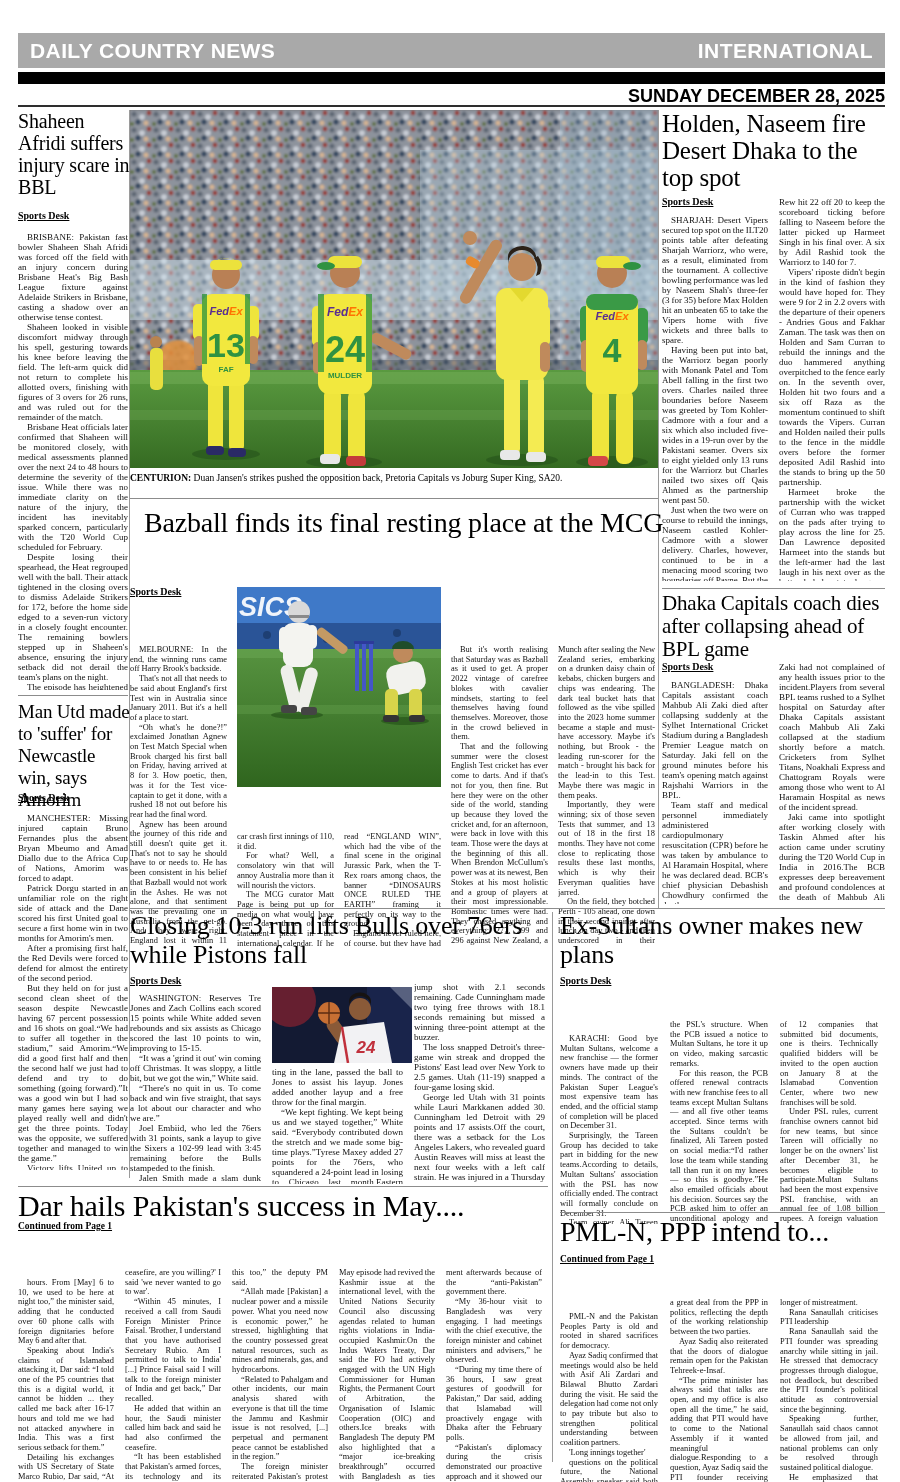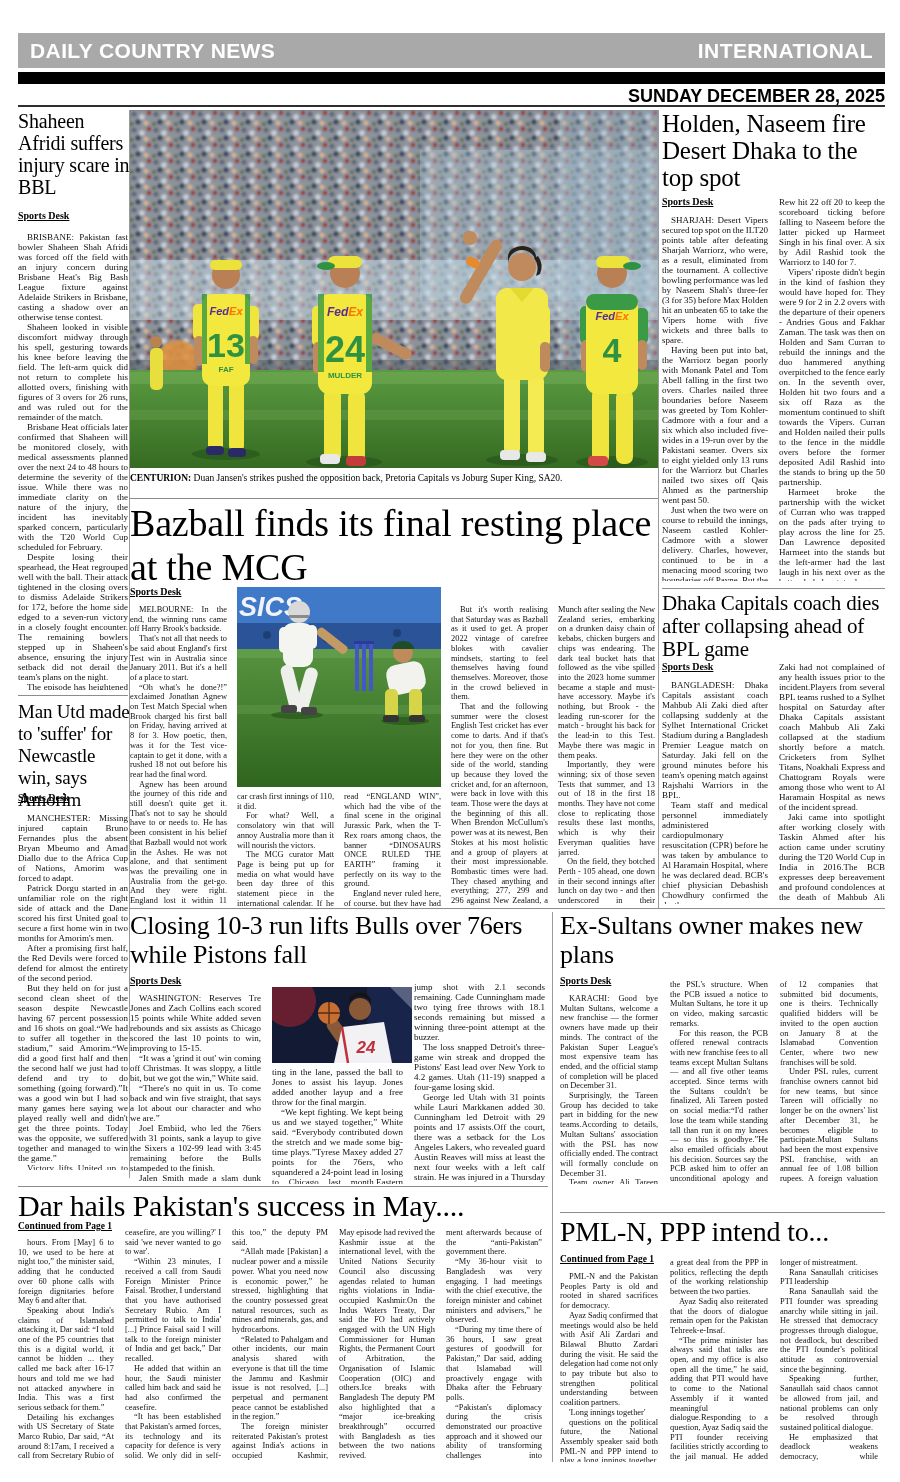--- a/index.html
+++ b/index.html
@@ -12,21 +12,21 @@
   .dateline{position:absolute;left:18px;top:86px;width:867px;text-align:right;
         font-family:"Liberation Sans",sans-serif;font-weight:700;font-size:18px;color:#000;}
   .rule{position:absolute;background:#2e2e2e;}
   .vrule{position:absolute;width:1px;background:#9a9a9a;}
   .hrule{position:absolute;height:1px;background:#8c8c8c;}
   .hl{position:absolute;margin:0;font-family:"Liberation Serif",serif;font-weight:400;color:#000;letter-spacing:-.2px;}
   .byline{position:absolute;font-weight:700;text-decoration:underline;font-size:10px;color:#000;}
   .contline{position:absolute;font-weight:700;text-decoration:underline;font-size:9.5px;color:#000;}
   .col{position:absolute;overflow:hidden;}
   .b9{font-size:9px;line-height:10px;}
-  .b84{font-size:8.4px;line-height:9.7px;}
+  .b84{font-size:8.4px;line-height:9.7px;margin-top:40px;}
   .para{margin:0;text-indent:9px;text-align:justify;word-spacing:-.3px;}
   .cont .para:first-child{text-indent:0;}
   .caption{position:absolute;font-size:9.5px;line-height:11px;color:#000;}
   .photo{position:absolute;overflow:hidden;background:#777;}
   svg{display:block;}
 </style>
 </head>
 <body>
 
 <div class="page">
@@ -179,21 +179,21 @@
         <text x="482" y="210" text-anchor="middle" font-family="Liberation Sans,sans-serif" font-weight="700" font-style="italic" font-size="11"><tspan fill="#5a2d91">Fed</tspan><tspan fill="#ff7300">Ex</tspan></text>
         <text x="482" y="252" text-anchor="middle" font-family="Liberation Sans,sans-serif" font-weight="700" font-size="34" fill="#2f9242">4</text>
       </g>
     </svg>
   </div>
   <div class="caption" style="left:130px;top:473px;width:528px">
     <b>CENTURION:</b><span> Duan Jansen's strikes pushed the opposition back, Pretoria Capitals vs Joburg Super King, SA20.</span>
   </div>
   <div class="hrule" style="left:130px;top:498px;width:528px"></div>
 
-  <h1 class="hl" style="left:130px;top:501px;width:528px;font-size:38px;line-height:44px">Bazball finds its final resting place at the MCG</h1>
+  <h1 class="hl" style="left:144px;top:501px;width:528px;font-size:28px;line-height:44px">Bazball finds its final resting place at the MCG</h1>
   <div class="byline" style="left:130px;top:586px">Sports Desk</div>
   <div class="col b84" style="left:130px;top:605px;width:97px;height:301px">
       <p class="para">MELBOURNE: In the end, the winning runs came off Harry Brook's backside.</p>
       <p class="para">That's not all that needs to be said about England's first Test win in Australia since January 2011. But it's a hell of a place to start.</p>
       <p class="para">“Oh what's he done?!” exclaimed Jonathan Agnew on Test Match Special when Brook charged his first ball on Friday, having arrived at 8 for 3. How poetic, then, was it for the Test vice-captain to get it done, with a rushed 18 not out before his rear had the final word.</p>
       <p class="para">Agnew has been around the journey of this ride and still doesn't quite get it. That's not to say he should have to or needs to. He has been consistent in his belief that Bazball would not work in the Ashes. He was not alone, and that sentiment was the prevailing one in Australia from the get-go. And they were right. England lost it within 11 days.</p>
     </div>
 
   <div class="photo" style="left:237px;top:587px;width:204px;height:200px">
     <svg width="204" height="200" viewBox="0 0 204 200">
@@ -323,21 +323,21 @@
         <text x="94" y="66" text-anchor="middle" font-family="Liberation Sans,sans-serif" font-weight="700" font-style="italic" font-size="17" fill="#c0303c">24</text>
       </g>
     </svg>
   </div>
   <div class="col b9 cont" style="left:272px;top:1067px;width:131px;height:117px">
       <p class="para">ting in the lane, passed the ball to Jones to assist his layup. Jones added another layup and a free throw for the final margin.</p>
       <p class="para">“We kept fighting. We kept being us and we stayed together,” White said. “Everybody contributed down the stretch and we made some big-time plays.”Tyrese Maxey added 27 points for the 76ers, who squandered a 24-point lead in losing to Chicago last month.Eastern Conference leader Detroit was upset 131-129 at Utah where Keyonte George sank the winning</p>
     </div>
   <div class="col b9 cont" style="left:414px;top:982px;width:131px;height:202px">
       <p class="para">jump shot with 2.1 seconds remaining. Cade Cunningham made two tying free throws with 18.1 seconds remaining but missed a winning three-point attempt at the buzzer.</p>
-      <p class="para">The loss snapped Detroit's three-game win streak and dropped the Pistons' East lead over New York to 4.2 games. Utah (11-19) snapped a four-game losing skid.</p>
+      <p class="para">The loss snapped Detroit's three-game win streak and dropped the Pistons' East lead over New York to 2.5 games. Utah (11-19) snapped a four-game losing skid.</p>
       <p class="para">George led Utah with 31 points while Lauri Markkanen added 30. Cunningham led Detroit with 29 points and 17 assists.Off the court, there was a setback for the Los Angeles Lakers, who revealed guard Austin Reaves will miss at least the next four weeks with a left calf strain. He was injured in a Thursday loss to Houston.At Indianapolis, Boston's Jaylen Brown scored 30 points while Payton Pritchard added 29 points and nine rebounds to lead the Celtics in a 140-122 victory over Indiana.</p>
     </div>
 
   <h2 class="hl" style="left:560px;top:911px;width:315px;font-size:26px;line-height:29px">Ex-Sultans owner makes new plans</h2>
   <div class="byline" style="left:560px;top:975px">Sports Desk</div>
   <div class="col b84" style="left:560px;top:994px;width:98px;height:190px">
       <p class="para">KARACHI: Good bye Multan Sultans, welcome a new franchise — the former owners have made up their minds. The contract of the Pakistan Super League's most expensive team has ended, and the official stamp of completion will be placed on December 31.</p>
       <p class="para">Surprisingly, the Tareen Group has decided to take part in bidding for the new teams.According to details, Multan Sultans' association with the PSL has now officially ended. The contract will formally conclude on December 31.</p>
       <p class="para">Team owner Ali Tareen had been criticizing league management and a PCB official for quite some time. Through podcasts and social media, he questioned</p>
     </div>
@@ -353,21 +353,21 @@
   <div class="hrule" style="left:18px;top:1186px;width:530px"></div>
   <h1 class="hl" style="left:18px;top:1189px;width:530px;font-size:30px;line-height:34px">Dar hails Pakistan's success in May....</h1>
   <div class="contline" style="left:18px;top:1221px;transform:translateY(0)">Continued from Page 1</div>
   <div class="col b84" style="left:18px;top:1238px;width:96px;height:224px">
       <p class="para">hours. From [May] 6 to 10, we used to be here at night too,” the minister said, adding that he conducted over 60 phone calls with foreign dignitaries before May 6 and after that.</p>
       <p class="para">Speaking about India's claims of Islamabad attacking it, Dar said: “I told one of the P5 countries that this is a digital world, it cannot be hidden ... they called me back after 16-17 hours and told me we had not attacked anywhere in India. This was a first serious setback for them.”</p>
       <p class="para">Detailing his exchanges with US Secretary of State Marco Rubio, Dar said, “At around 8:17am, I received a call from Secretary Rubio of USA that 'India is ready to</p>
     </div>
   <div class="col b84 cont" style="left:125px;top:1228px;width:96px;height:234px">
       <p class="para">ceasefire, are you willing?' I said 'we never wanted to go to war'.</p>
-      <p class="para">“Within 23 minutes, I received a call from Saudi Foreign Minister Prince Faisal. 'Brother, I understand that you have authorised Secretary Rubio. Am I permitted to talk to India' [...] Prince Faisal said I will talk to the foreign minister of India and get back,” Dar recalled.</p>
+      <p class="para">“Within 45 minutes, I received a call from Saudi Foreign Minister Prince Faisal. 'Brother, I understand that you have authorised Secretary Rubio. Am I permitted to talk to India' [...] Prince Faisal said I will talk to the foreign minister of India and get back,” Dar recalled.</p>
       <p class="para">He added that within an hour, the Saudi minister called him back and said he had also confirmed the ceasefire.</p>
       <p class="para">“It has been established that Pakistan's armed forces, its technology and its capacity for defence is very solid. We only did in self-defence according to what was done to us; otherwise, it could have been much greater than</p>
     </div>
   <div class="col b84 cont" style="left:232px;top:1228px;width:96px;height:234px">
       <p class="para">this too,” the deputy PM said.</p>
       <p class="para">“Allah made [Pakistan] a nuclear power and a missile power. What you need now is economic power,” he stressed, highlighting that the country possessed great natural resources, such as mines and minerals, gas, and hydrocarbons.</p>
       <p class="para">“Related to Pahalgam and other incidents, our main analysis shared with everyone is that till the time the Jammu and Kashmir issue is not resolved, [...] perpetual and permanent peace cannot be established in the region.”</p>
       <p class="para">The foreign minister reiterated Pakistan's protest against India's actions in occupied Kashmir, including “demographic changes and amendments in the Constitution”.Dar noted that the</p>
     </div>
   <div class="col b84 cont" style="left:339px;top:1228px;width:96px;height:234px">

